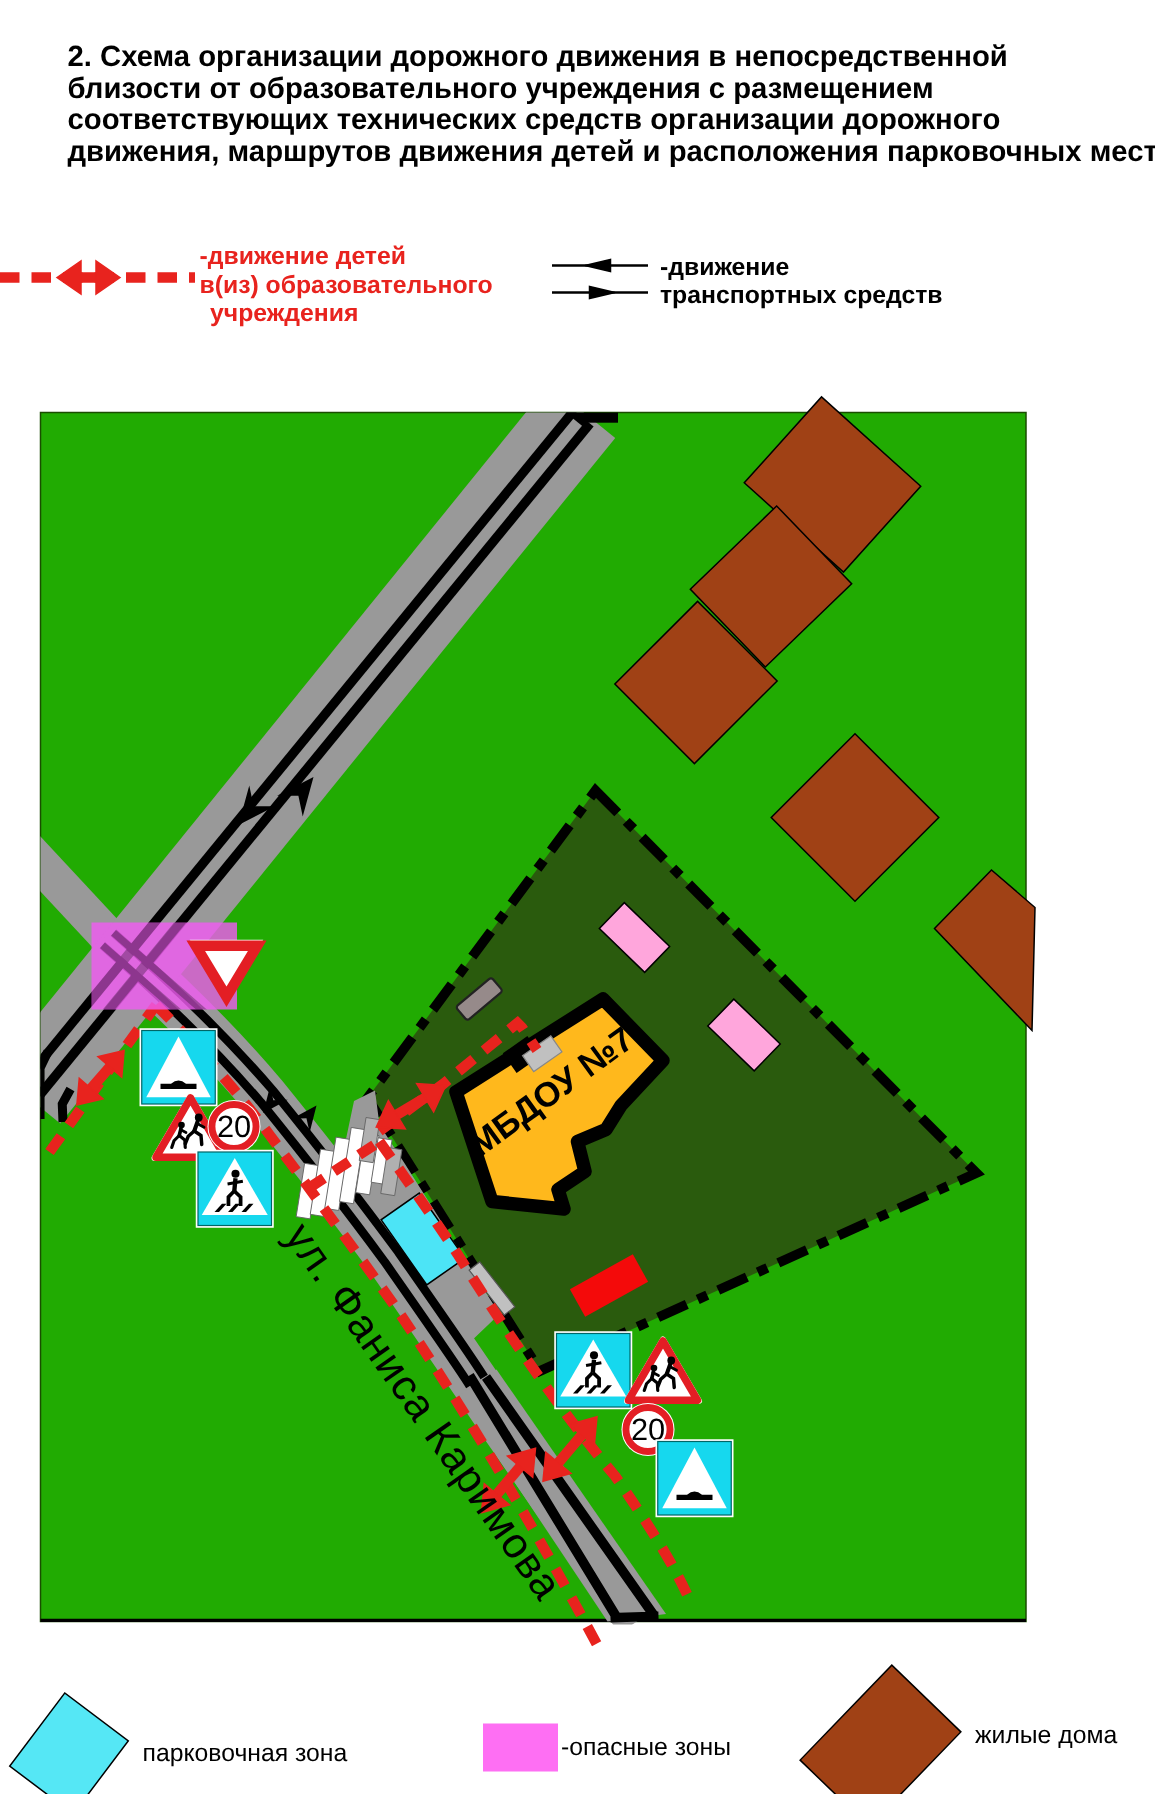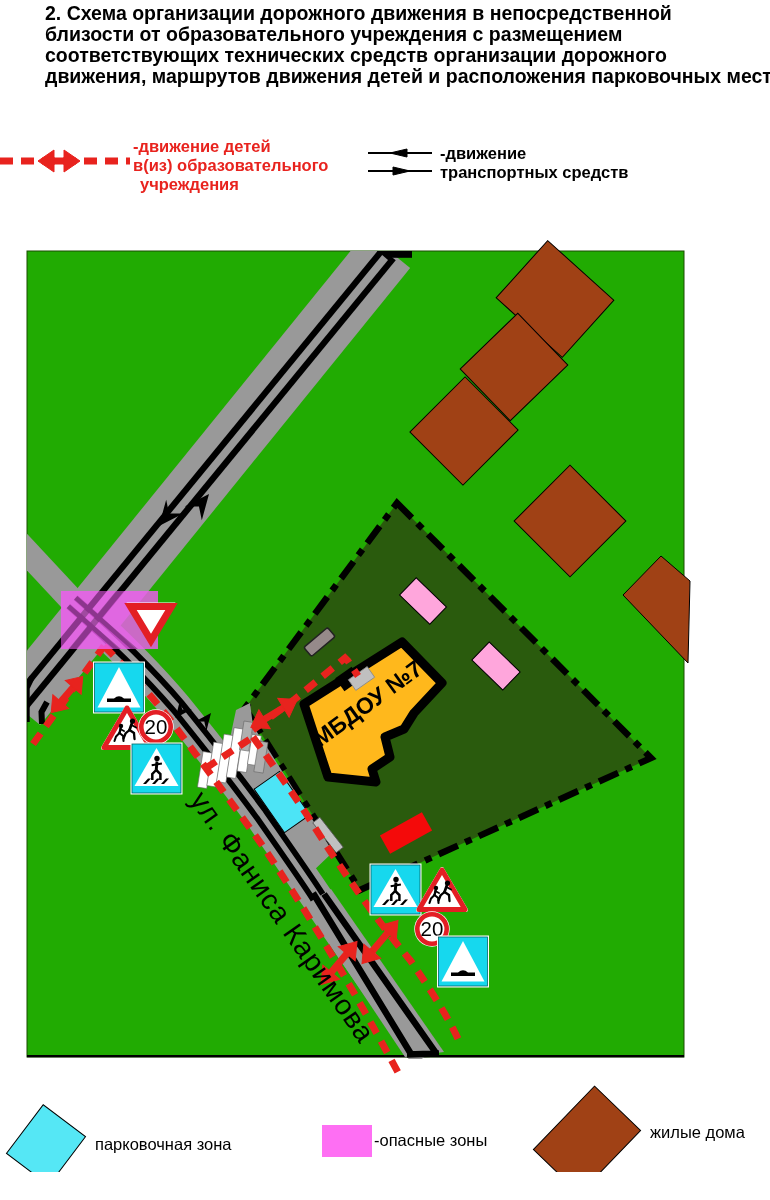--- a/index.html
+++ b/index.html
@@ -1,17 +1,17 @@
 <!DOCTYPE html>
 <html><head>
 <meta charset="utf-8">
 <style>
   html,body{margin:0;padding:0;background:#fff;}
   #page{position:relative;width:770px;height:1172px;background:#fff;overflow:hidden;
-        font-family:"Liberation Sans", sans-serif;}
+        font-family:"Liberation Sans", sans-serif;margin-top:24px;}
   svg{position:absolute;left:0;top:0;}
   text{font-family:"Liberation Sans", sans-serif;}
 </style>
 </head>
 <body>
 <div id="page">
 <svg width="770" height="1200" viewBox="0 0 770 1200">
 <defs>
 <g id="dartSW">
           <polygon points="0,0 25,-11 16,0 25,11" fill="#000"></polygon>

